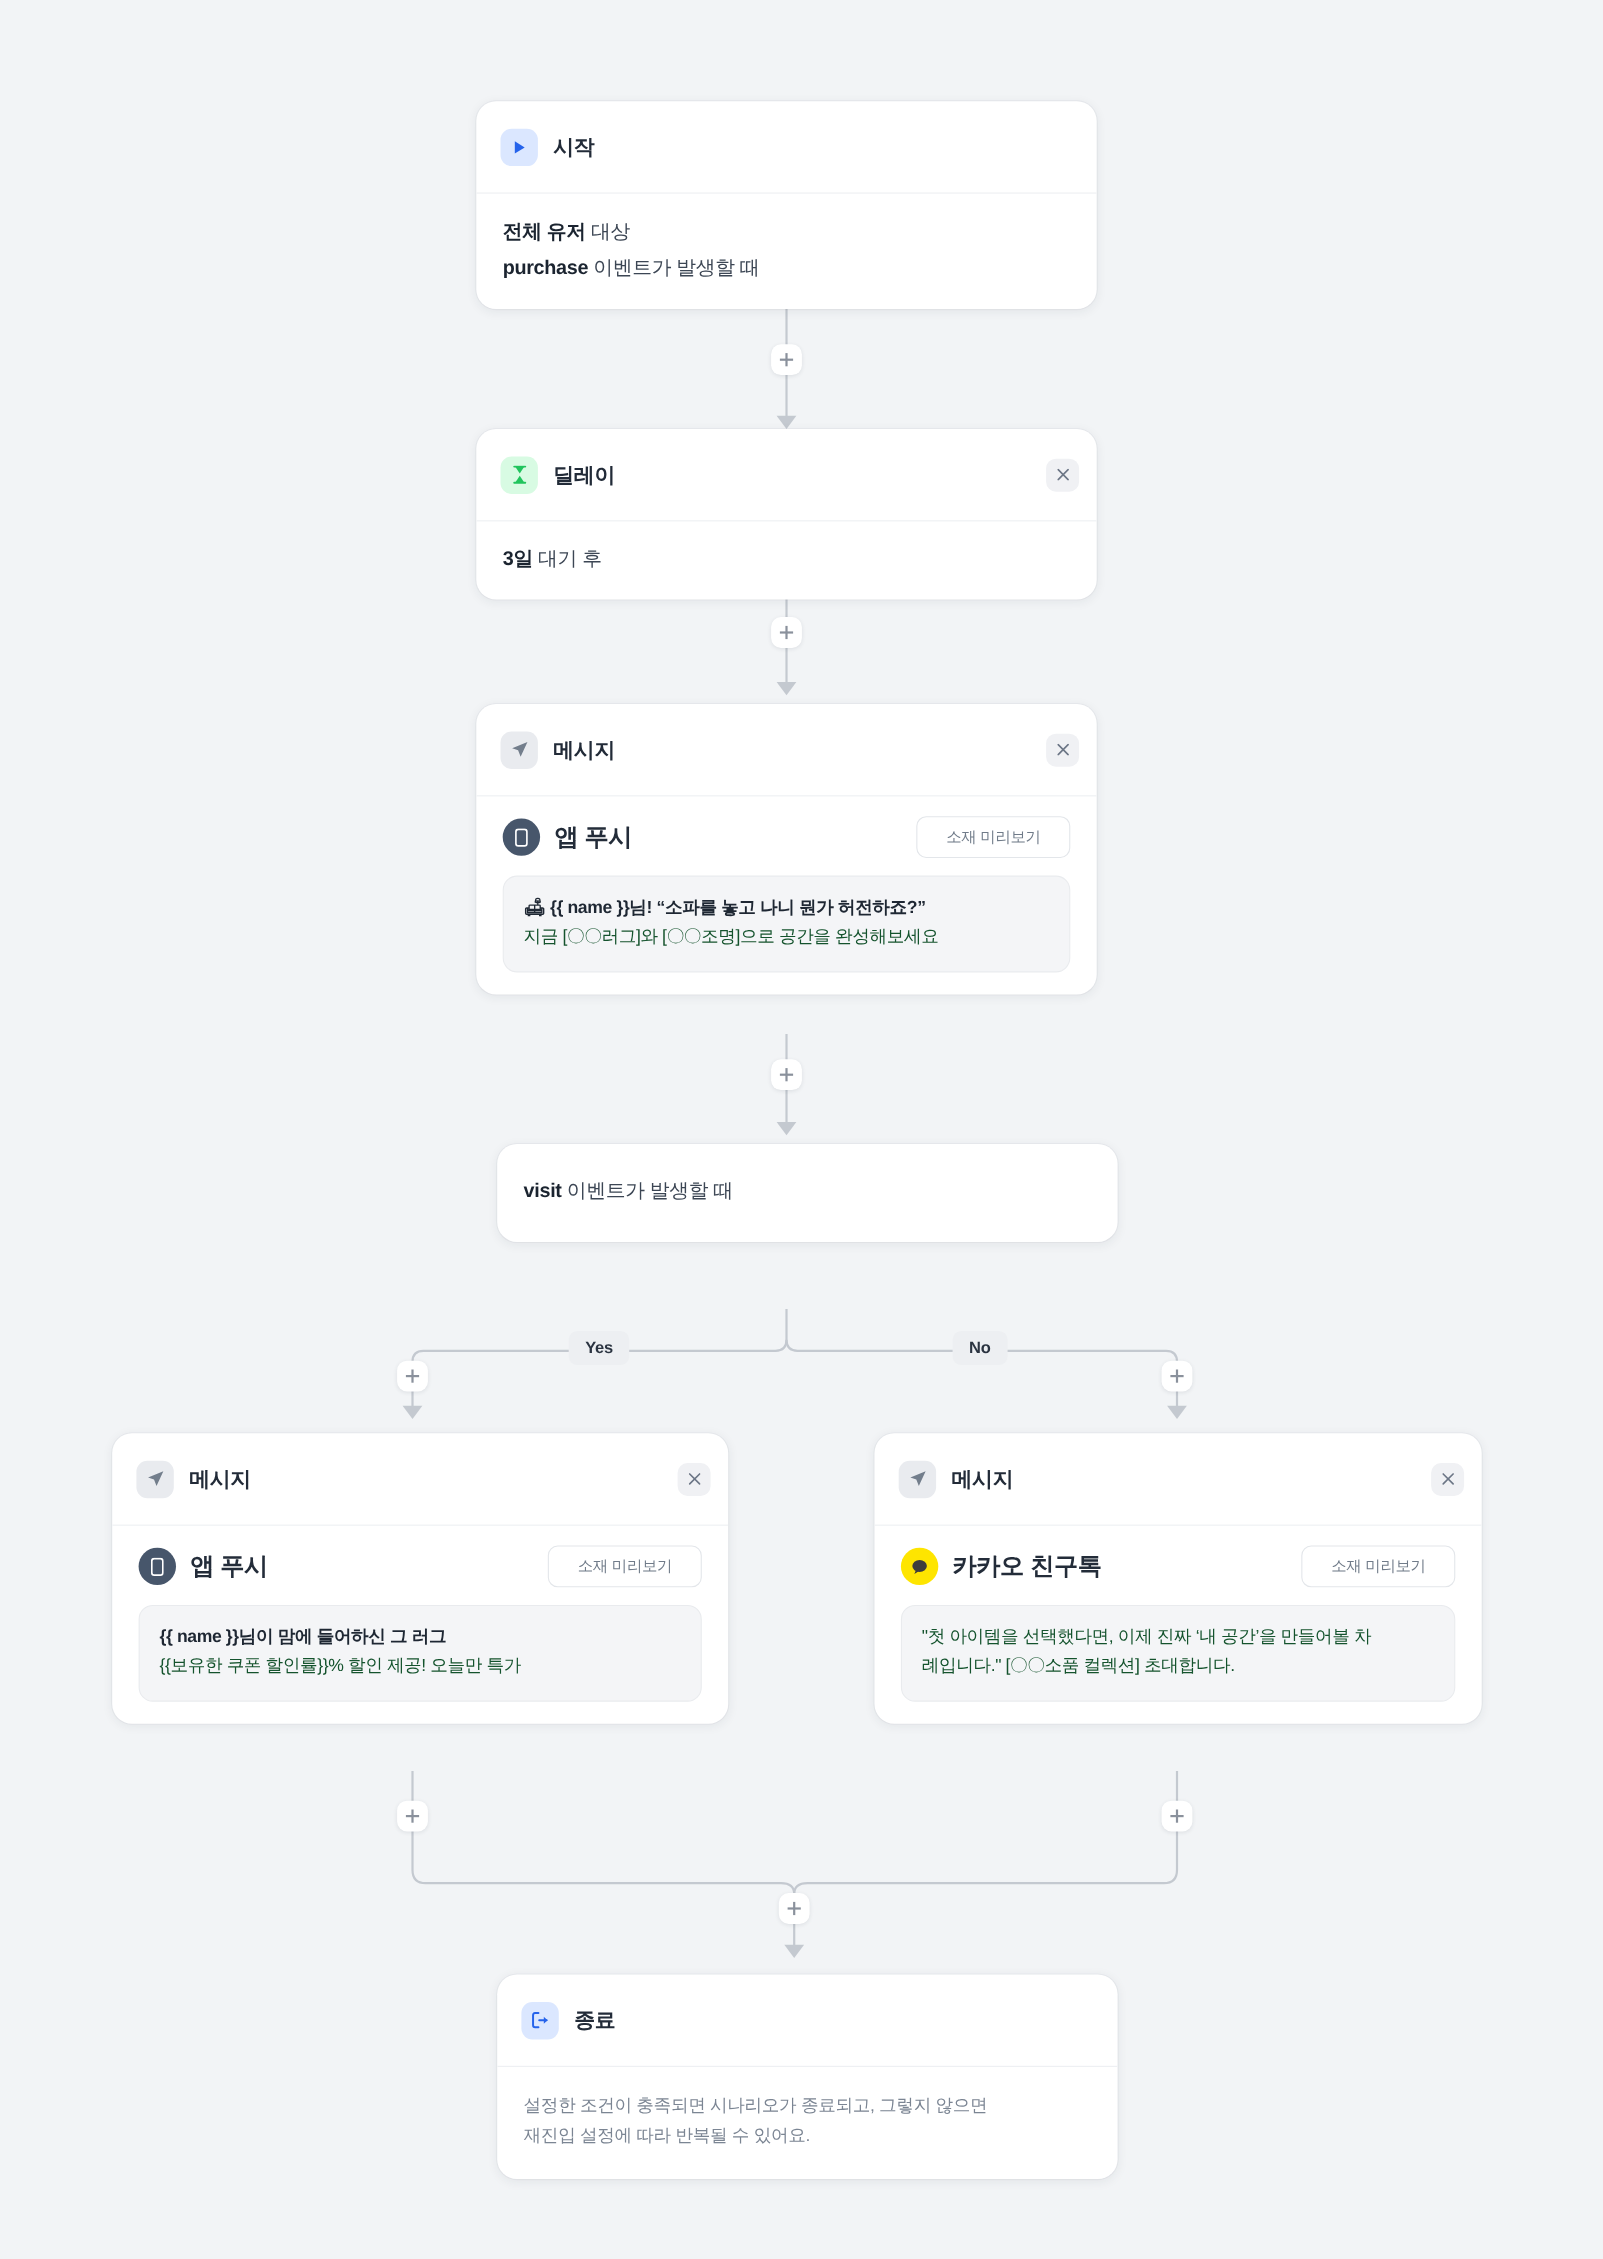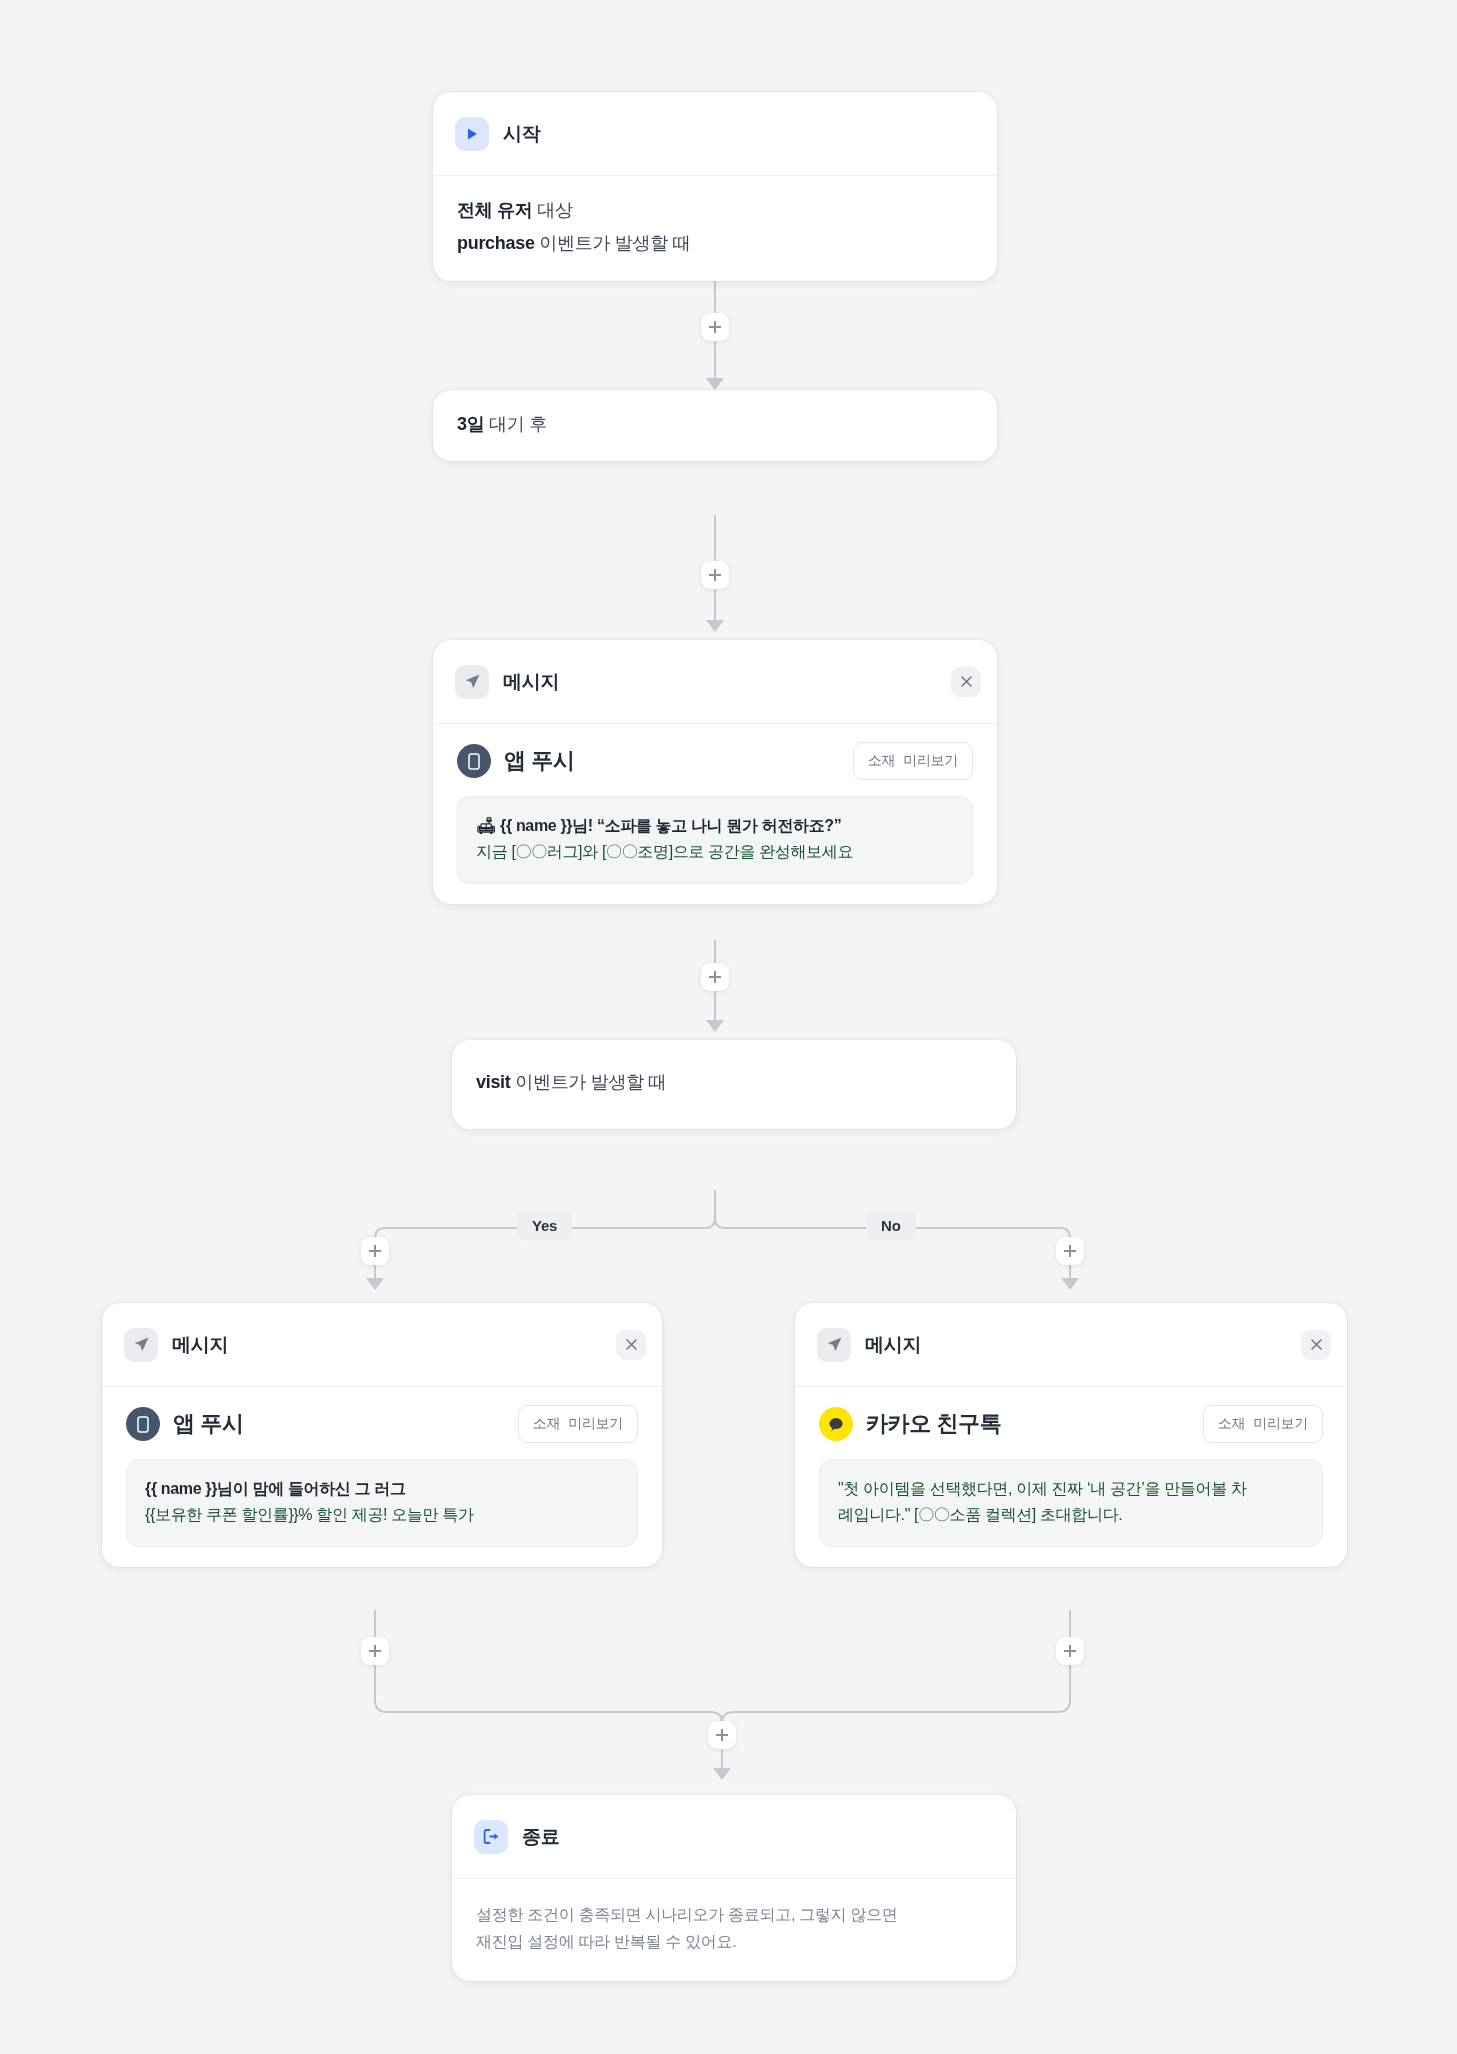--- a/index.html
+++ b/index.html
@@ -58,22 +58,22 @@
   .chan-avatar {
     width: 34px; height: 34px; border-radius: 50%;
     display: flex; align-items: center; justify-content: center; flex: 0 0 auto;
   }
   .chan-avatar.push { background: #47566b; }
   .chan-avatar.kakao { background: #fee500; }
   .chan-name { margin-left: 13px; font-size: 22px; font-weight: 700; color: #232c39; letter-spacing: -.4px; }
   .preview-btn {
     margin-left: auto;
     background: #fff; border: 1px solid #e3e6ea; border-radius: 9px;
-    padding: 9px 14px; font-size: 14px; color: #707b89;
-    font-family: Liberation Mono, monospace; cursor: pointer; letter-spacing: -.3px; white-space: nowrap;
+    padding: 9px 26px; font-size: 14px; color: #707b89;
+    font-family: Liberation Sans, sans-serif; cursor: pointer; letter-spacing: -.3px; white-space: nowrap;
   }
   .msg-bubble {
     background: #f4f5f7; border: 1px solid #e9ebee; border-radius: 13px;
     padding: 16px 18px; min-height: 88px;
   }
   .msg-bubble p { font-size: 16px; color: #14532d; line-height: 1.62; letter-spacing: -.35px; }
   .msg-bubble p.b1 { font-weight: 700; color: #1e2733; }
 
   .end-text { font-size: 16px; color: #7b8593; line-height: 1.7; letter-spacing: -.3px; }
 
@@ -147,20 +147,35 @@
       </div>
       <div class="body-line">
         <b>purchase</b><span> 이벤트가 발생할 때</span>
       </div>
     </div>
   </div>
 
   <button class="plus-btn" style="left:701px; top:313px;"></button>
 
   <div class="card" style="left:433px; top:390px; width:564px;">
+    <div class="card-head">
+      <span class="head-icon green">
+        <svg width="15" height="17" viewBox="0 0 15 17">
+          <path d="M2.5 1.2 h10 M2.5 15.8 h10" stroke="#21c45d" stroke-width="1.8" stroke-linecap="round"></path>
+          <path d="M3.6 1.6 h7.8 l-3.9 5.9 z" fill="#21c45d"></path>
+          <path d="M3.6 15.4 h7.8 l-3.9 -5.9 z" fill="#21c45d"></path>
+        </svg>
+      </span>
+      <span class="head-title">딜레이</span>
+      <button class="close-btn">
+        <svg width="11" height="11" viewBox="0 0 11 11">
+            <path d="M1 1 L10 10 M10 1 L1 10" stroke="#6c7686" stroke-width="1.5" stroke-linecap="round"></path>
+          </svg>
+      </button>
+    </div>
     <div class="card-body">
       <div class="body-line">
         <b>3일</b><span> 대기 후</span>
       </div>
     </div>
   </div>
 
   <button class="plus-btn" style="left:701px; top:561px;"></button>
 
   <div class="card" style="left:433px; top:640px; width:564px;">

